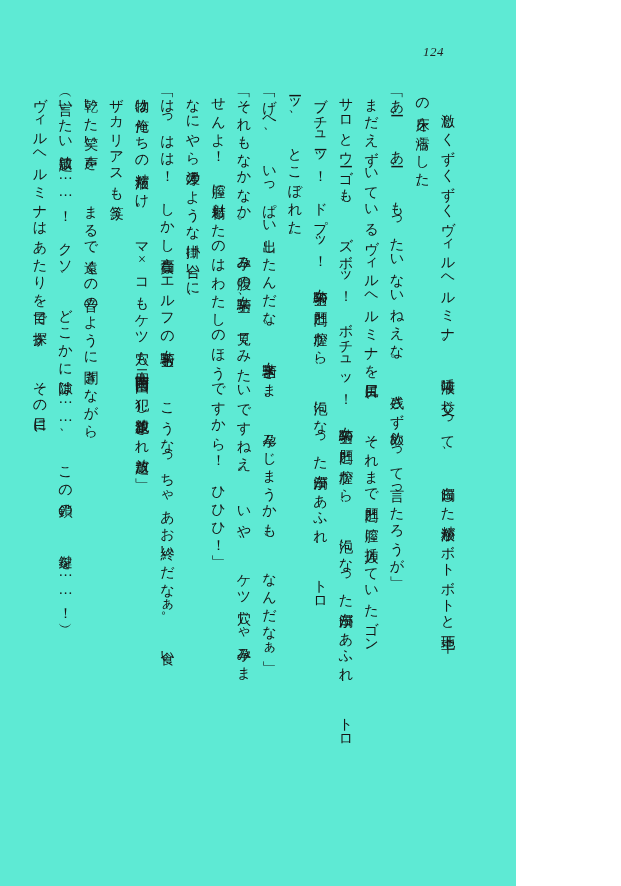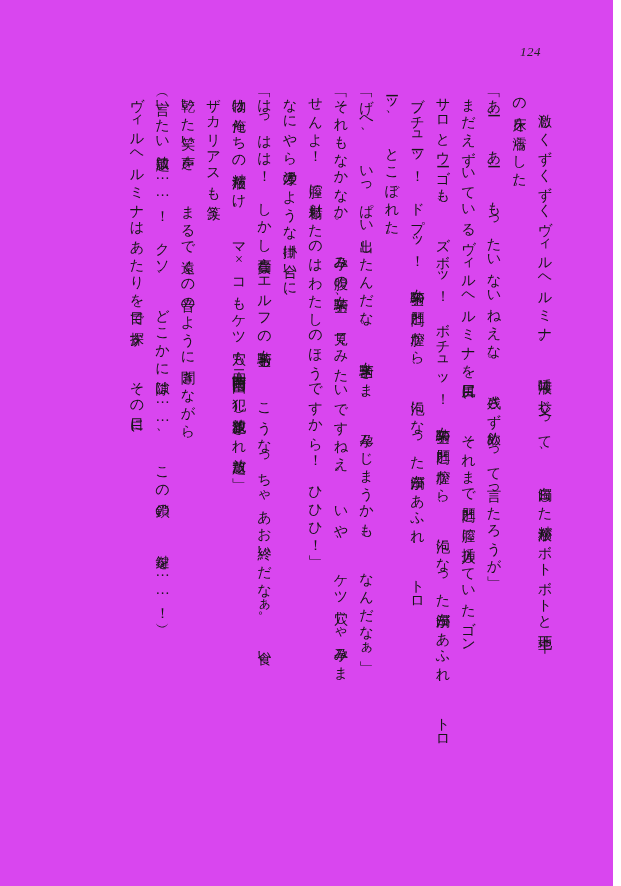--- a/index.html
+++ b/index.html
@@ -9,24 +9,24 @@
   }
   body {
     width: 621px;
     height: 886px;
     overflow: hidden;
     font-family: "Liberation Serif", "DejaVu Serif", serif;
     color: #1a1a1a;
   }
   .page {
     position: relative;
-    width: 613px;
+    width: 516px;
     height: 886px;
     box-sizing: border-box;
-    background: #d946ef;
+    background: #5eead4;
   }
   .page-number {
     position: absolute;
     top: 44px;
     left: 0;
     right: 72px;
     text-align: right;
     font-family: "Liberation Serif", "DejaVu Serif", serif;
     font-style: italic;
     font-size: 13px;

